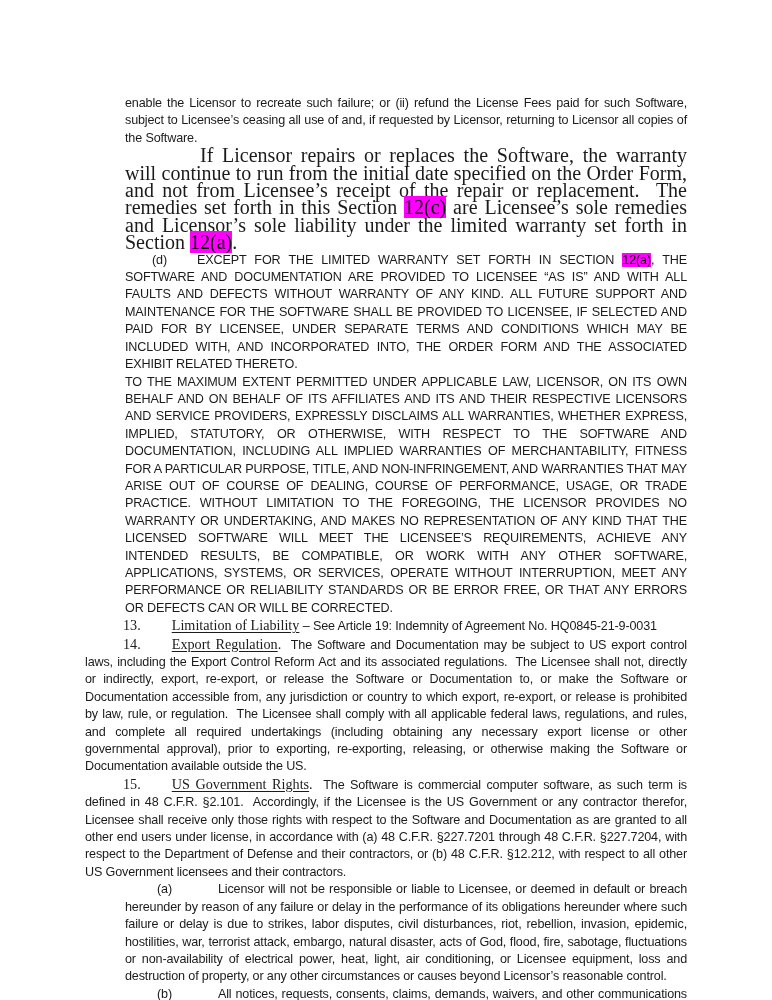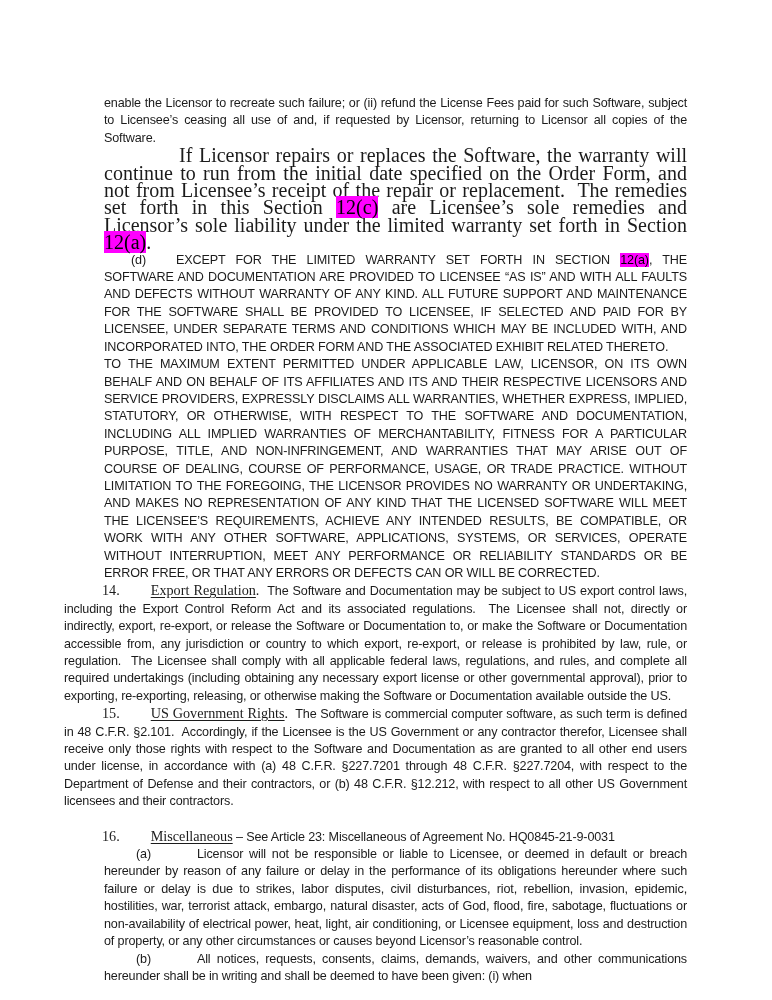--- a/index.html
+++ b/index.html
@@ -1,21 +1,21 @@
 <!DOCTYPE html>
 <html><head>
 <meta charset="utf-8">
 <style>
   * { margin:0; padding:0; box-sizing:border-box; }
   html,body { width:772px; height:1000px; overflow:hidden; }
   body { background:#ffffff; }
   .page {
     width:772px; height:1000px;
     background:#ffffff;
-    padding:95px 85px 0 64px;
+    padding:95px 85px 0 85px;
   }
   p.para {
     text-align:justify;
     color:#1b1b1b;
     font-family:"Liberation Sans", sans-serif;
     font-size:12.6px;
     letter-spacing:-0.15px;
     line-height:17.4px;
     margin:0;
   }
@@ -47,19 +47,19 @@
 </style>
 </head>
 <body>
 
 <div class="page">
   <main>
       <p class="para ind"><span>enable the Licensor to recreate such failure; or (ii) refund the License Fees paid for such Software, subject to Licensee’s ceasing all use of and, if requested by Licensor, returning to Licensor all copies of the Software.</span></p>
       <p class="para ind serifp fi75"><span>If Licensor repairs or replaces the Software, the warranty will continue to run from the initial date specified on the Order Form, and not from Licensee’s receipt of the repair or replacement.&nbsp; The remedies set forth in this Section </span><span class="hl">12(c)</span><span> are Licensee’s sole remedies and Licensor’s sole liability under the limited warranty set forth in Section </span><span class="hl">12(a)</span><span>.</span></p>
       <p class="para ind"><span class="tb3"></span><span>(d)</span><span class="tb4"></span><span>EXCEPT FOR THE LIMITED WARRANTY SET FORTH IN SECTION </span><span class="hl">12(a)</span><span>, THE SOFTWARE AND DOCUMENTATION ARE PROVIDED TO LICENSEE “AS IS” AND WITH ALL FAULTS AND DEFECTS WITHOUT WARRANTY OF ANY KIND. ALL FUTURE SUPPORT AND MAINTENANCE FOR THE SOFTWARE SHALL BE PROVIDED TO LICENSEE, IF SELECTED AND PAID FOR BY LICENSEE, UNDER SEPARATE TERMS AND CONDITIONS WHICH MAY BE INCLUDED WITH, AND INCORPORATED INTO, THE ORDER FORM AND THE ASSOCIATED EXHIBIT RELATED THERETO.</span></p>
       <p class="para ind"><span>TO THE MAXIMUM EXTENT PERMITTED UNDER APPLICABLE LAW, LICENSOR, ON ITS OWN BEHALF AND ON BEHALF OF ITS AFFILIATES AND ITS AND THEIR RESPECTIVE LICENSORS AND SERVICE PROVIDERS, EXPRESSLY DISCLAIMS ALL WARRANTIES, WHETHER EXPRESS, IMPLIED, STATUTORY, OR OTHERWISE, WITH RESPECT TO THE SOFTWARE AND DOCUMENTATION, INCLUDING ALL IMPLIED WARRANTIES OF MERCHANTABILITY, FITNESS FOR A PARTICULAR PURPOSE, TITLE, AND NON-INFRINGEMENT, AND WARRANTIES THAT MAY ARISE OUT OF COURSE OF DEALING, COURSE OF PERFORMANCE, USAGE, OR TRADE PRACTICE. WITHOUT LIMITATION TO THE FOREGOING, THE LICENSOR PROVIDES NO WARRANTY OR UNDERTAKING, AND MAKES NO REPRESENTATION OF ANY KIND THAT THE LICENSED SOFTWARE WILL MEET THE LICENSEE’S REQUIREMENTS, ACHIEVE ANY INTENDED RESULTS, BE COMPATIBLE, OR WORK WITH ANY OTHER SOFTWARE, APPLICATIONS, SYSTEMS, OR SERVICES, OPERATE WITHOUT INTERRUPTION, MEET ANY PERFORMANCE OR RELIABILITY STANDARDS OR BE ERROR FREE, OR THAT ANY ERRORS OR DEFECTS CAN OR WILL BE CORRECTED.</span></p>
+      <p class="para"><span class="tb1"></span><span class="serif">13.</span><span class="tb2"></span><span class="serif u">Limitation of Liability</span><span> – See Article 19: Indemnity of Agreement No. HQ0845-21-9-0031</span></p>
       <p class="para"><span class="tb1"></span><span class="serif">14.</span><span class="tb2"></span><span class="serif u">Export Regulation</span><span class="serif">.</span><span>&nbsp; The Software and Documentation may be subject to US export control laws, including the Export Control Reform Act and its associated regulations.&nbsp; The Licensee shall not, directly or indirectly, export, re-export, or release the Software or Documentation to, or make the Software or Documentation accessible from, any jurisdiction or country to which export, re-export, or release is prohibited by law, rule, or regulation.&nbsp; The Licensee shall comply with all applicable federal laws, regulations, and rules, and complete all required undertakings (including obtaining any necessary export license or other governmental approval), prior to exporting, re-exporting, releasing, or otherwise making the Software or Documentation available outside the US.</span></p>
       <p class="para"><span class="tb1"></span><span class="serif">15.</span><span class="tb2"></span><span class="serif u">US Government Rights</span><span class="serif">.</span><span>&nbsp; The Software is commercial computer software, as such term is defined in 48 C.F.R. §2.101.&nbsp; Accordingly, if the Licensee is the US Government or any contractor therefor, Licensee shall receive only those rights with respect to the Software and Documentation as are granted to all other end users under license, in accordance with (a) 48 C.F.R. §227.7201 through 48 C.F.R. §227.7204, with respect to the Department of Defense and their contractors, or (b) 48 C.F.R. §12.212, with respect to all other US Government licensees and their contractors.</span></p>
-      <p class="para gap"><span class="tb1"></span><span class="serif">16.</span><span class="tb2"></span><span class="serif u">Miscellaneous</span><span> – See Article 23: Miscellaneous of Agreement No. HQ0845-21-9-0031</span></p>
       <p class="para ind"><span class="tb5"></span><span>(a)</span><span class="tb6"></span><span>Licensor will not be responsible or liable to Licensee, or deemed in default or breach hereunder by reason of any failure or delay in the performance of its obligations hereunder where such failure or delay is due to strikes, labor disputes, civil disturbances, riot, rebellion, invasion, epidemic, hostilities, war, terrorist attack, embargo, natural disaster, acts of God, flood, fire, sabotage, fluctuations or non-availability of electrical power, heat, light, air conditioning, or Licensee equipment, loss and destruction of property, or any other circumstances or causes beyond Licensor’s reasonable control.</span></p>
       <p class="para ind"><span class="tb5"></span><span>(b)</span><span class="tb6"></span><span>All notices, requests, consents, claims, demands, waivers, and other communications hereunder shall be in writing and shall be deemed to have been given: (i) when</span></p>
     </main>
 </div>
 
 </body></html>

